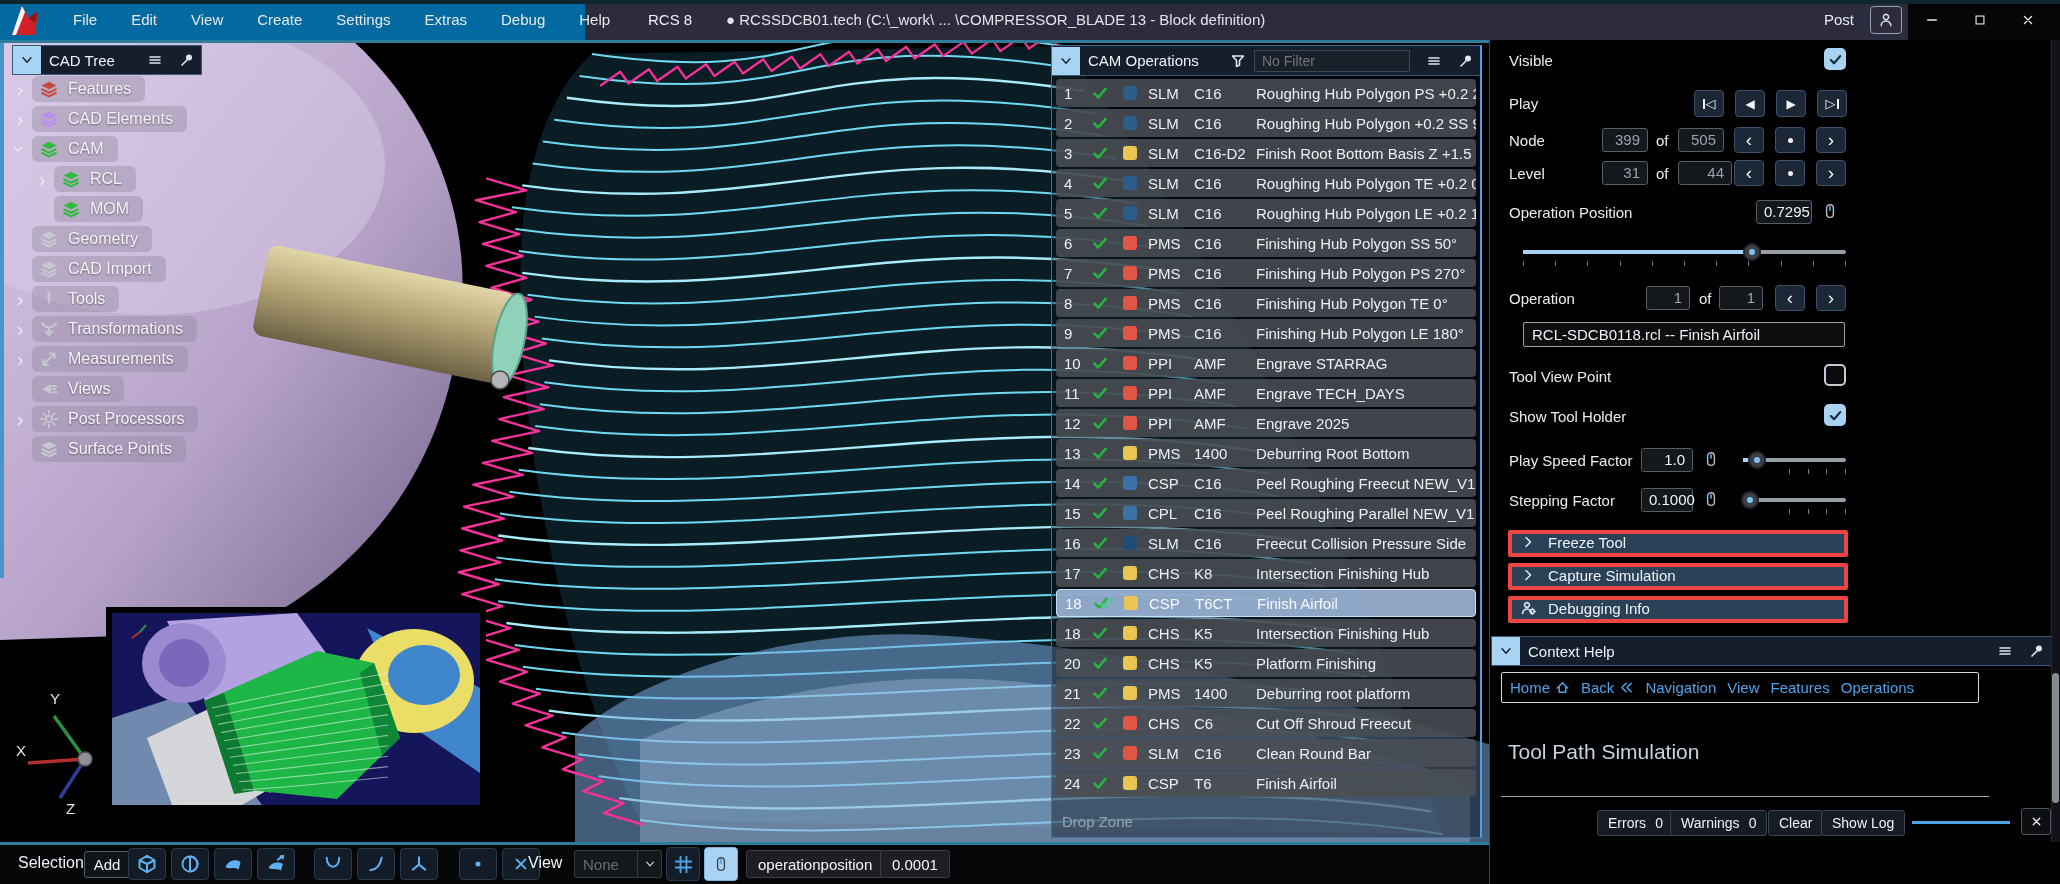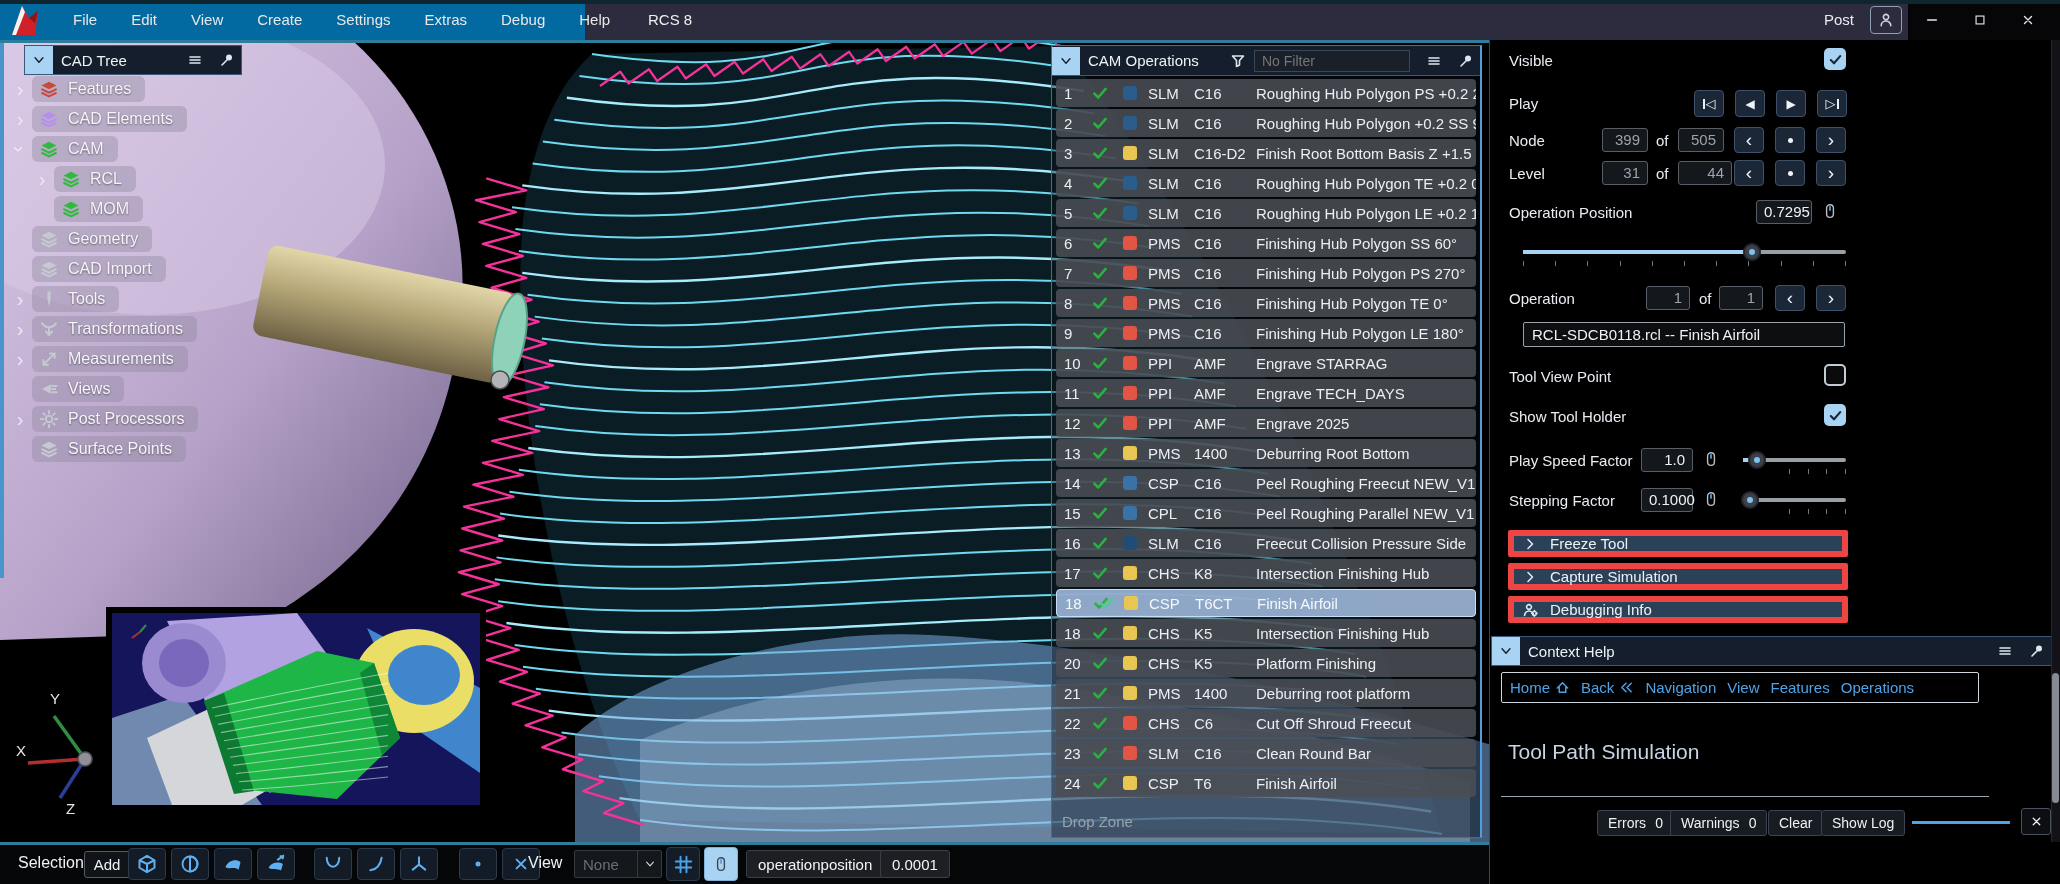--- a/index.html
+++ b/index.html
@@ -23,21 +23,21 @@
   .winbtn{position:absolute;top:0;width:48px;height:40px;display:flex;align-items:center;justify-content:center;color:#e2e6ea}
   
   .phead{display:flex;align-items:center;gap:8px;height:30px;background:#141e2c;border:1px solid #3a5878;color:#eef2f6;font-size:15px;padding-right:6px}
   .chevbox{width:28px;height:28px;background:#a9d3f2;color:#14202e;display:flex;align-items:center;justify-content:center;flex:0 0 auto}
   .ptitle{white-space:nowrap}
   .hspace{margin-left:auto}
   .hic{width:16px;height:16px;color:#dfe6ee;margin-left:8px}
   .hic.dim{color:#5a6168}
 
   
-  #treehead{position:absolute;left:24px;top:45px;width:218px;z-index:12}
+  #treehead{position:absolute;left:12px;top:45px;width:190px;z-index:12}
   #tree{position:absolute;left:8px;top:75px;z-index:12;display:flex;flex-direction:column;gap:2px;align-items:flex-start}
   .trow{display:flex;align-items:center;height:28px}
   .trow[data-indent="1"]{margin-left:22px}
   .exp{width:24px;display:flex;justify-content:center;color:#eceaf2}
   .exp::before{content:"›";font-size:20px;line-height:20px;display:inline-block}
   .trow[data-exp="none"] .exp::before{content:""}
   .trow[data-exp="down"] .exp::before{transform:rotate(90deg)}
   .tpill{display:inline-flex;align-items:center;gap:9px;background:rgba(142,134,158,.40);border-radius:6px;padding:3px 14px 3px 7px;color:#f6f4f9;font-size:16px;text-shadow:0 1px 2px rgba(0,0,0,.45)}
   .ti{width:20px;height:20px}
   .trow[data-variant="red"] .ti{color:#c64a3e}
@@ -91,21 +91,21 @@
   .mouseic{position:absolute;width:16px;height:22px;color:#b9bec6}
   .sl{position:absolute}
   .sl .track{position:relative;height:4px;background:#9a9fa6;border-radius:2px}
   .sl .fill{position:absolute;left:0;top:0;height:4px;background:#a9d3f2}
   .sl .thumb{position:absolute;top:-7px;width:18px;height:18px;border-radius:50%;background:#3b4049;border:2px solid #23262b;transform:translateX(-9px)}
   .sl .thumb::after{content:"";position:absolute;left:4px;top:4px;width:6px;height:6px;border-radius:50%;background:#7ec3f0}
   .sl .ticks{position:absolute;top:11px;left:0;right:0;display:flex;justify-content:space-between}
   .sl .ticks i{width:1px;height:5px;background:#737880}
   .pname{position:absolute;background:#0c0e10;border:1px solid #9aa2ac;border-radius:2px;color:#eef2f6;font-size:15px;padding:3px 8px;white-space:nowrap;overflow:hidden}
   #secbars{position:absolute;left:18px;top:530px;width:340px;display:flex;flex-direction:column;gap:6px}
-  .secbar{height:27px;background:#2b4157;border:6px solid #ef4444;border-radius:2px;color:#eef2f6;font-size:15px;display:flex;align-items:center;gap:12px;padding:0 8px}
+  .secbar{height:27px;background:#2b4157;border:4px solid #ef4444;border-radius:2px;color:#eef2f6;font-size:15px;display:flex;align-items:flex-start;gap:12px;padding:0 8px}
   .sic{width:16px;height:16px;color:#dfe6ee}
   .navbox{position:absolute;left:11px;top:672px;width:478px;height:31px;border:1px solid #cfd6dd;border-radius:2px;display:flex;align-items:center;padding:0 8px}
   .navlinks{display:flex;align-items:center;gap:11px}
   .hlink{display:inline-flex;align-items:center;gap:5px;color:#4da3e8;font-size:15px;white-space:nowrap}
   .lic{width:15px;height:15px;color:#4da3e8}
   #chbody{position:absolute;left:18px;top:740px;color:#c9d4e2;font-size:21px}
   #chhr{position:absolute;left:11px;top:796px;width:488px;height:1px;background:#b9c2cc;opacity:.85}
   .sbtn{position:absolute;height:26px;background:#171b22;border:1px solid #3c4452;border-radius:3px;color:#eef2f6;font-size:14px;display:flex;align-items:center;gap:9px;padding:0 10px;top:810px}
   #xbtn{position:absolute;left:531px;top:808px;width:30px;height:27px;border:1px solid #4a5260;border-radius:3px;color:#eef2f6;display:flex;align-items:center;justify-content:center;background:#0c0e12}
   #xbtn .gi{width:13px;height:13px}
@@ -252,20 +252,21 @@
     <span class="menu">File</span>
         <span class="menu">Edit</span>
         <span class="menu">View</span>
         <span class="menu">Create</span>
         <span class="menu">Settings</span>
         <span class="menu">Extras</span>
         <span class="menu">Debug</span>
         <span class="menu">Help</span>
       </div>
     <span id="applabel">RCS 8</span>
+    <span id="doctitle">● RCSSDCB01.tech (C:\_work\ ... \COMPRESSOR_BLADE 13 - Block definition)</span>
     <span id="codebtn">Post</span>
     <span id="personbox">
         <span class="gi" data-glyph="person" style="width:16px;height:16px">
           <svg viewBox="0 0 16 16">
             <path d="M8 2.4 a2.6 2.6 0 1 0 .01 0 M3.2 13.8 a4.8 4.8 0 0 1 9.6 0" fill="none" stroke="currentColor" stroke-width="1.6" stroke-linecap="round" stroke-linejoin="round"></path>
           </svg>
         </span>
       </span>
     <span class="winbtn" style="left:1908px">
         <span class="gi" data-glyph="minimize">
@@ -593,21 +594,21 @@
           <span class="chk">
             <span class="gi c1" data-glyph="check">
               <svg viewBox="0 0 16 16">
                 <path d="M3 8.6 L6.4 12 L13 4.4" fill="none" stroke="currentColor" stroke-width="2.3" stroke-linecap="round" stroke-linejoin="round"></path>
               </svg>
             </span>
           </span>
           <span class="sq"></span>
           <span class="code">PMS</span>
           <span class="tool">C16</span>
-          <span class="desc">Finishing Hub Polygon SS  60°</span>
+          <span class="desc">Finishing Hub Polygon SS  50°</span>
         </div>
 
         <div class="camrow" data-variant="red" data-check="single" data-sel="0">
           <span class="n">7</span>
           <span class="chk">
             <span class="gi c1" data-glyph="check">
               <svg viewBox="0 0 16 16">
                 <path d="M3 8.6 L6.4 12 L13 4.4" fill="none" stroke="currentColor" stroke-width="2.3" stroke-linecap="round" stroke-linejoin="round"></path>
               </svg>
             </span>

